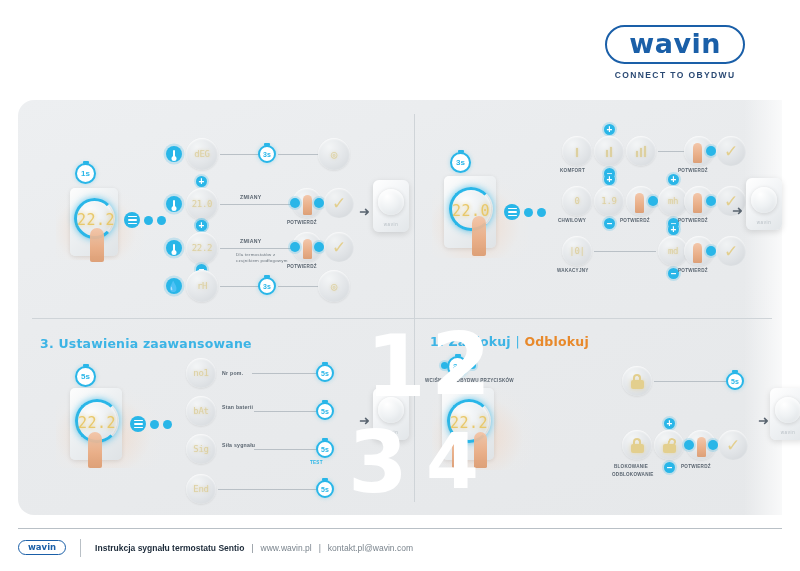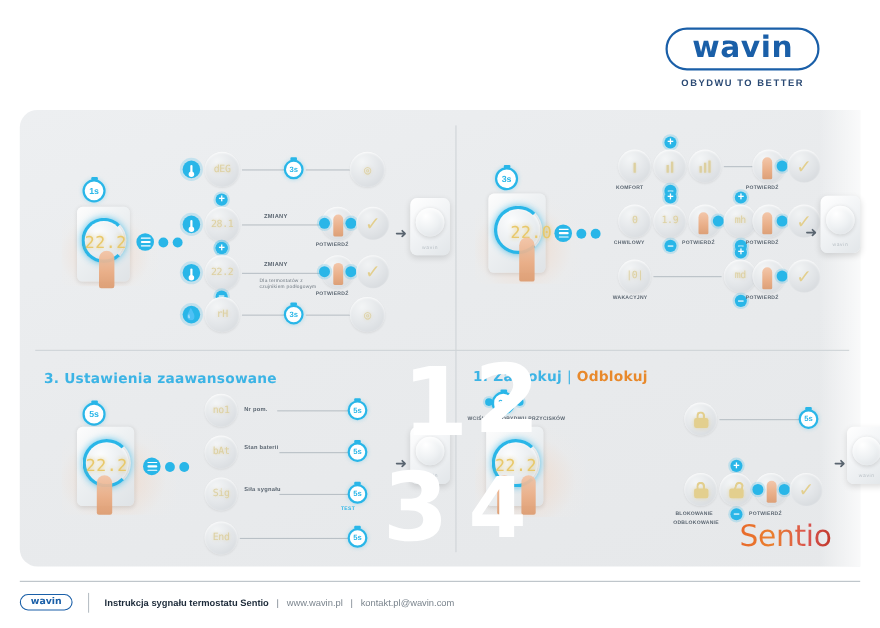--- a/index.html
+++ b/index.html
@@ -234,21 +234,21 @@
   .f-link { font-size:8.5px; color:#7a848d; }
 </style>
 </head>
 <body>
 
 <div class="header">
   <div class="logo-wrap">
     <div class="logo-pill">
       <div class="logo-text">wavin</div>
     </div>
-    <div class="logo-tag">OBYDWU TO BETTER</div>
+    <div class="logo-tag">CONNECT TO OBYDWU</div>
   </div>
 </div>
 
 <div class="panel">
   <div class="vdiv"></div>
   <div class="hdiv"></div>
 
   <div class="quad q1">
 
     <div class="timer big" style="left:57px; top:63px;">1s</div>
@@ -281,21 +281,21 @@
     <div class="line" style="left:260px; top:54px; width:42px;"></div>
     <div class="bub" style="left:300px; top:38px; width:32px; height:32px;">
       <span class="lcd" style="font-size:11px;">◎</span>
     </div>
 
     <div class="thermo" style="left:148px; top:96px;">
         <i></i>
       </div>
     <div class="badge plus" style="left:178px; top:76px; width:11px; height:11px;"></div>
     <div class="bub" style="left:168px; top:88px; width:32px; height:32px;">
-      <span class="lcd">28.1</span>
+      <span class="lcd">21.0</span>
     </div>
     <div class="badge minus" style="left:178px; top:120px; width:11px; height:11px;"></div>
     <div class="line" style="left:202px; top:104px; width:74px;"></div>
     <div class="cap lg" style="left:222px; top:94px;">ZMIANY</div>
     <div class="bub" style="left:274px; top:88px; width:30px; height:30px;">
       <span class="hand" style="position:relative; left:0; top:2px; width:9px; height:20px;"></span>
     </div>
     <div class="badge" style="left:272px; top:98px; width:10px; height:10px;"></div>
     <div class="badge" style="left:296px; top:98px; width:10px; height:10px;"></div>
     <div class="cap" style="left:269px; top:120px;">POTWIERDŹ</div>
@@ -339,21 +339,21 @@
   </div>
 
   <div class="quad q2">
 
     <div class="timer big" style="left:36px; top:52px;">3s</div>
 
     <div class="photo-glow" style="left:18px; top:78px; width:96px; height:80px;"></div>
     <div class="device" style="left:30px; top:76px; width:52px; height:72px;">
       <div class="dial" style="left:7px; top:13px; width:40px; height:40px;"></div>
       <div class="ring half" style="left:5px; top:11px; width:44px; height:44px;"></div>
-      <div class="temp" style="left:20px; top:26px;">22.0</div>
+      <div class="temp" style="left:8px; top:26px;">22.0</div>
       <div class="hand" style="left:28px; top:40px; width:14px; height:40px;"></div>
     </div>
     <div class="ctrl-row" style="left:90px; top:104px;">
       <span class="btn-menu">
           <i></i>
           <i></i>
           <i></i>
         </span>
       <span class="btn-sm"></span>
       <span class="btn-sm"></span>
@@ -554,21 +554,20 @@
       <div class="knob" style="left:5px; top:9px; width:26px; height:26px;"></div>
       <div class="brand">wavin</div>
     </div>
   </div>
 
   <div class="watermark wm1">1</div>
   <div class="watermark wm2">2</div>
   <div class="watermark wm3">3</div>
   <div class="watermark wm4">4</div>
 
-  <div class="sentio">Sentio</div>
 </div>
 
 <div class="footer">
   <span class="f-logo">wavin</span>
   <span class="f-sep"></span>
   <span class="f-main">Instrukcja sygnału termostatu Sentio</span>
   <span class="f-pipe">|</span>
   <span class="f-link">www.wavin.pl</span>
   <span class="f-pipe">|</span>
   <span class="f-link">kontakt.pl@wavin.com</span>

